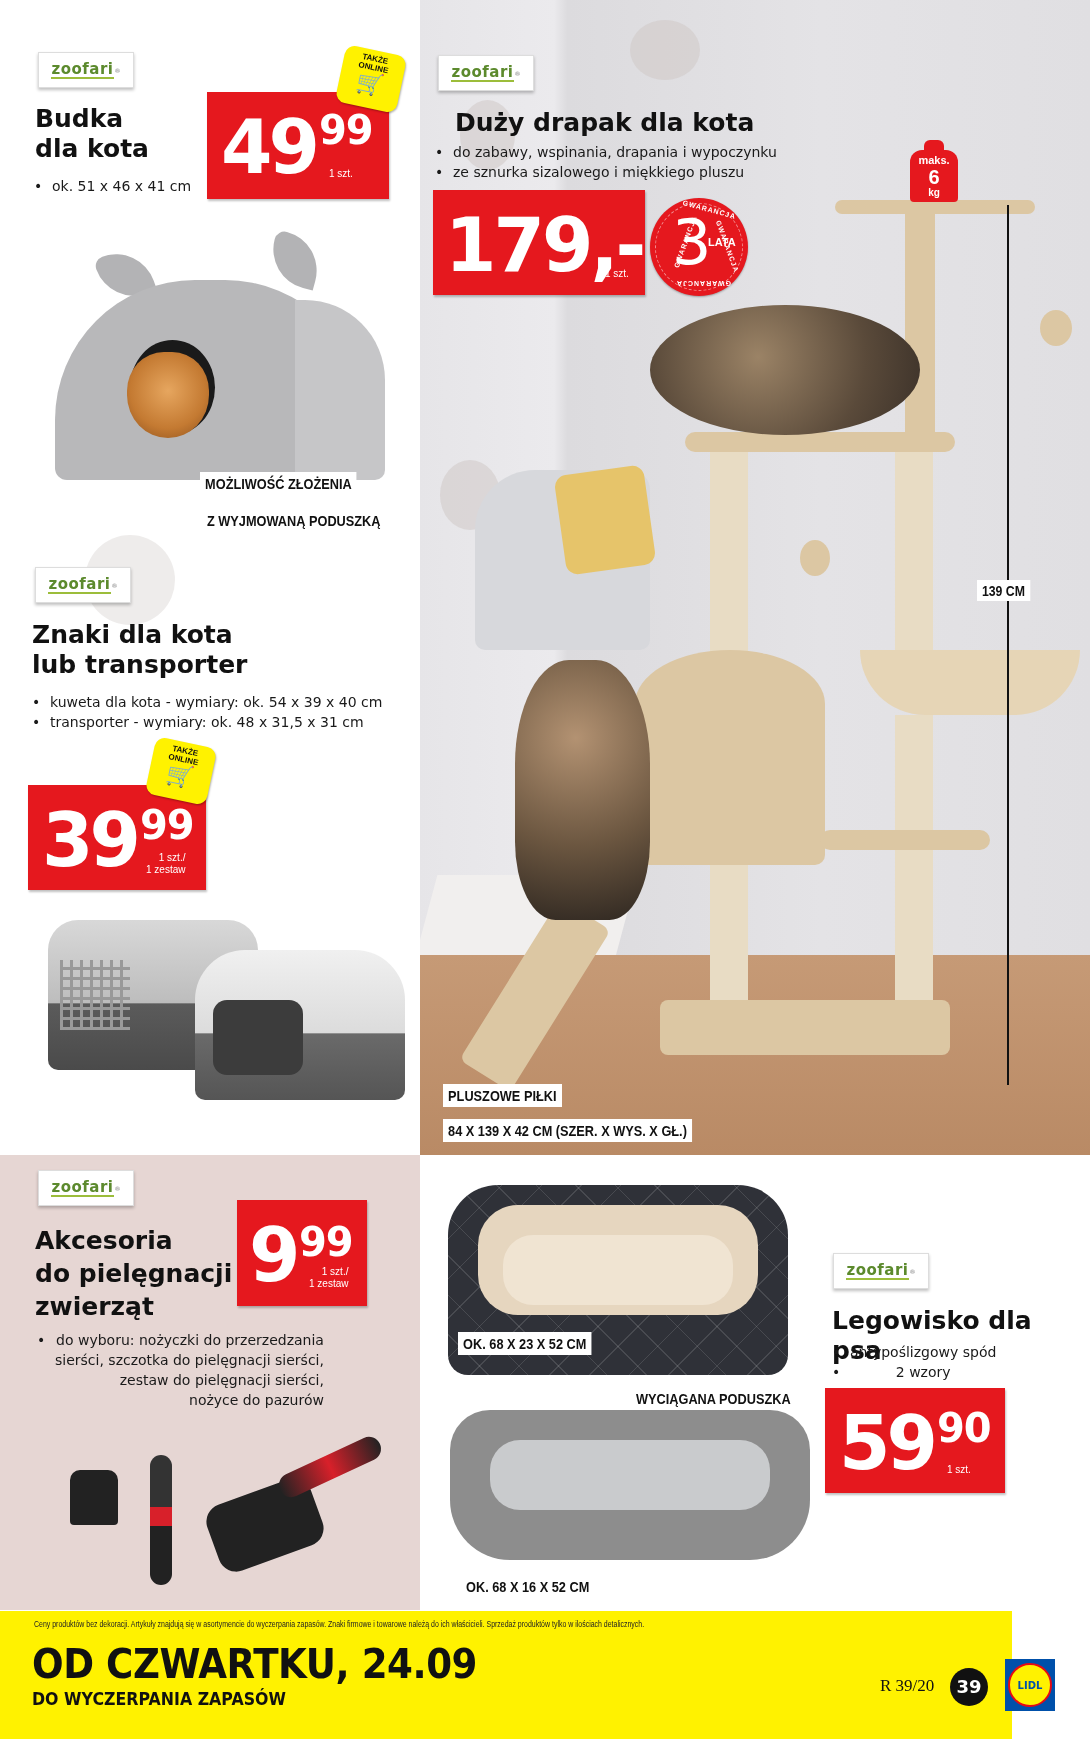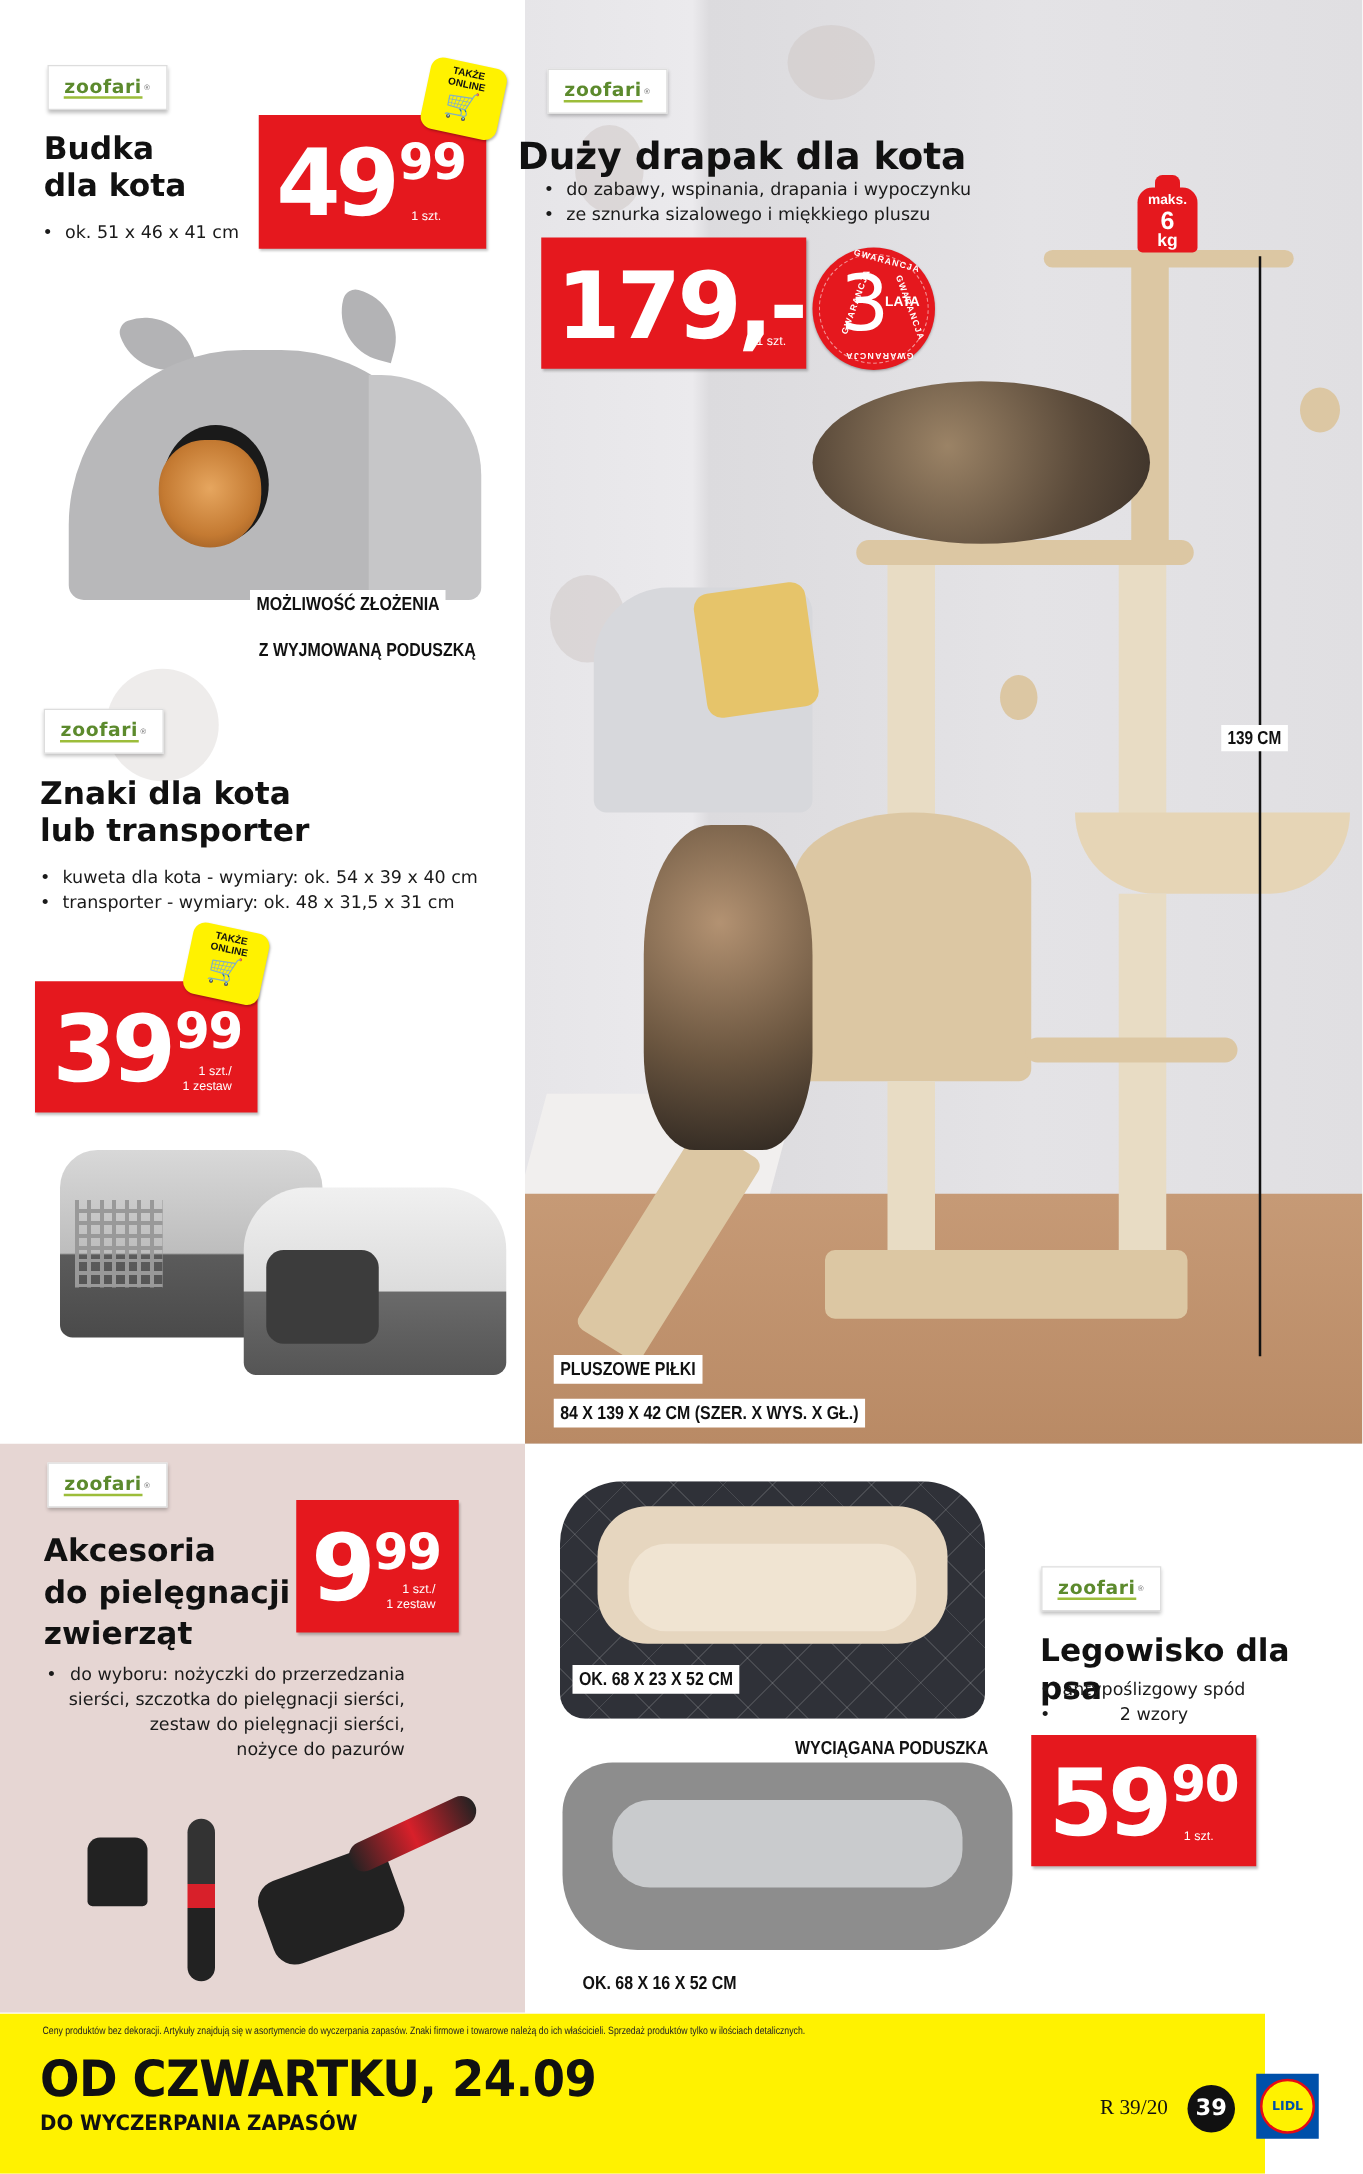--- a/index.html
+++ b/index.html
@@ -146,21 +146,21 @@
   <div class="hole"></div>
   <div class="face"></div>
 </div>
 <div class="caption" style="left:200px;top:472px;">MOŻLIWOŚĆ ZŁOŻENIA</div>
 <div class="caption plain" style="left:207px;top:512px;">Z WYJMOWANĄ PODUSZKĄ</div>
 
 <div class="logo" style="left:438px;top:55px;">
     <span>zoofari</span>
     <sup>®</sup>
   </div>
-<div class="title" style="left:414px;top:108px;font-size:30px;">Duży drapak dla kota</div>
+<div class="title" style="left:455px;top:108px;font-size:25px;">Duży drapak dla kota</div>
 <ul class="bullets" style="left:433px;top:142px;">
   <li>do zabawy, wspinania, drapania i wypoczynku</li>
   <li>ze sznurka sizalowego i miękkiego pluszu</li>
 </ul>
 <div class="price" style="left:433px;top:190px;width:212px;height:105px;">
   <span class="main" style="left:12px;top:18px;font-size:74px;letter-spacing:-3px;">179,-</span>
   <span class="unit" style="left:172px;top:78px;">1 szt.</span>
 </div>
 <div class="seal">
   <div class="ring"></div>
@@ -169,21 +169,21 @@
   <span class="arc" style="left:32px;top:8px;transform:rotate(15deg);">GWARANCJA</span>
   <span class="arc" style="left:8px;top:40px;transform:rotate(-70deg);">GWARANCJA</span>
   <span class="arc" style="left:50px;top:45px;transform:rotate(70deg);">GWARANCJA</span>
   <span class="arc" style="left:26px;top:82px;transform:rotate(180deg);">GWARANCJA</span>
 </div>
 <div class="weight">
   <div class="top"></div>
   <div class="bot">
     <div style="font-size:11px;line-height:13px;margin-top:4px;">maks.</div>
     <div style="font-size:20px;line-height:20px;">6</div>
-    <div style="font-size:14px;line-height:11px;">kg</div>
+    <div style="font-size:10px;line-height:11px;">kg</div>
   </div>
 </div>
 <div class="caption" style="left:443px;top:1084px;">PLUSZOWE PIŁKI</div>
 <div class="caption" style="left:443px;top:1119px;">84 X 139 X 42 CM (SZER. X WYS. X GŁ.)</div>
 
 <div class="paw" style="left:85px;top:535px;width:90px;height:90px;opacity:0.35;"></div>
 <div class="logo" style="left:35px;top:567px;">
     <span>zoofari</span>
     <sup>®</sup>
   </div>

